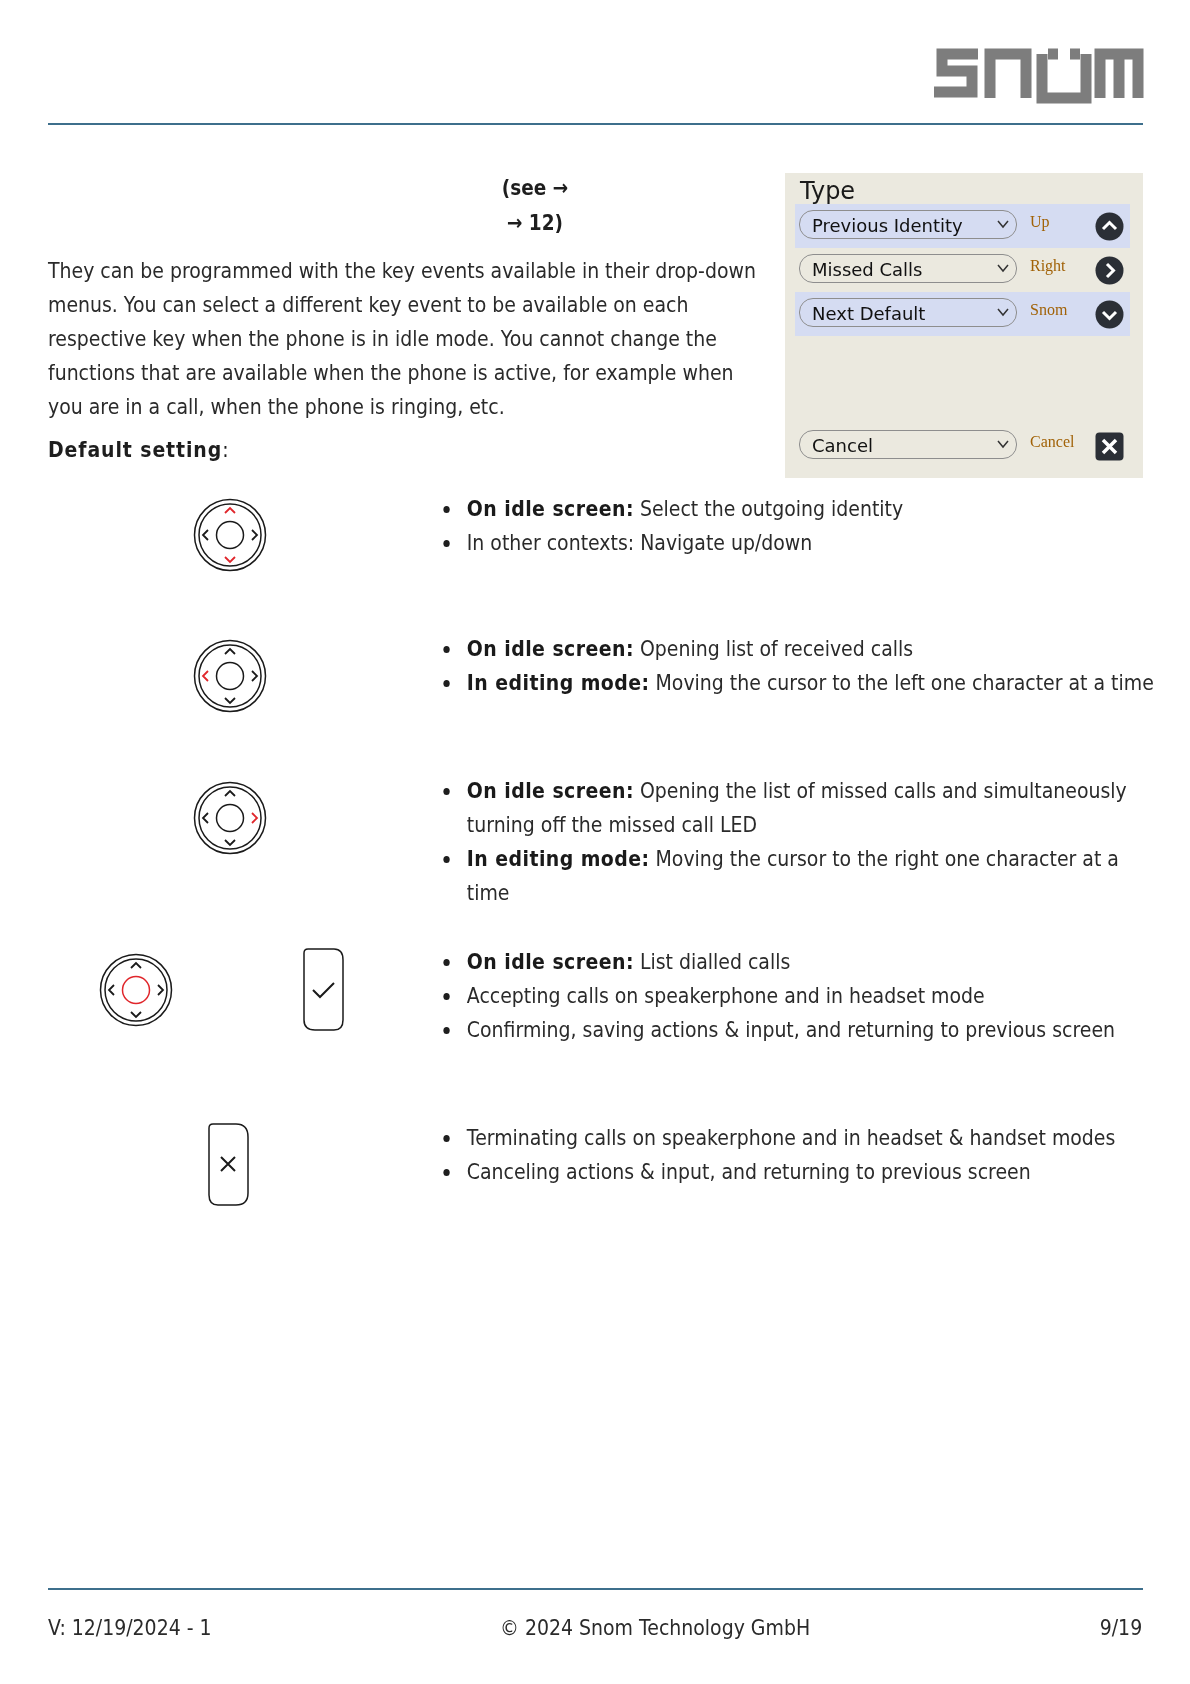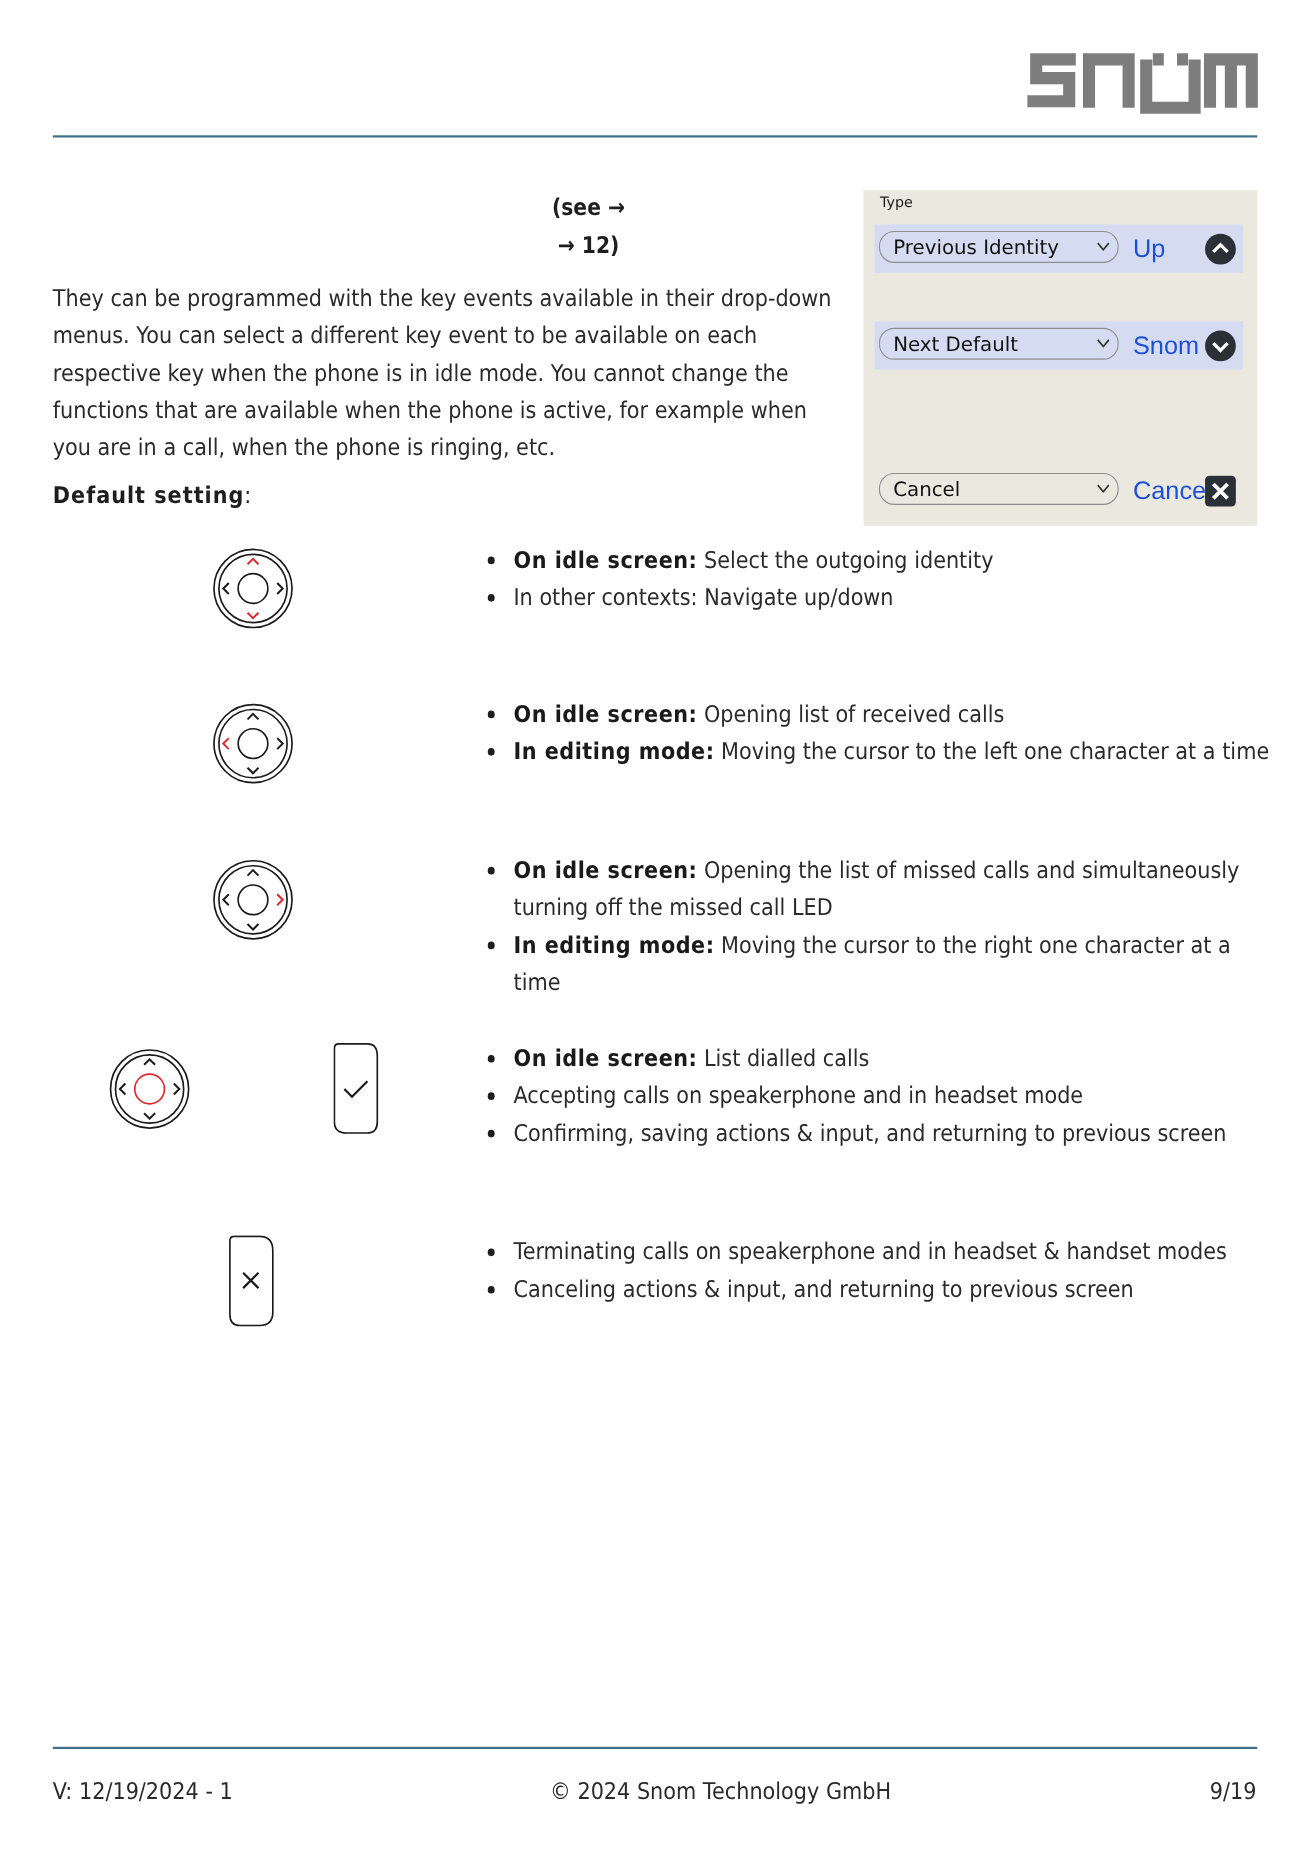--- a/index.html
+++ b/index.html
@@ -9,29 +9,29 @@
   .logo { left:930px; top:40px; width:215px; height:66px; }
   .rule { left:48px; width:1095px; height:2px; background:#3e6f8c; }
   .see { left:470px; width:130px; text-align:center; font-weight:bold; font-size:21px;
          font-family:"DejaVu Sans", sans-serif; transform:scaleX(0.88); transform-origin:center; }
   .para { left:48px; top:254px; width:720px; font-size:21px; line-height:34px;
           font-family:"DejaVu Sans", sans-serif; transform:scaleX(0.9); transform-origin:left top; width:800px; color:#2a2a2a; }
   .default { left:48px; top:438px; font-size:21px; font-family:"DejaVu Sans", sans-serif; transform:scaleX(0.9); transform-origin:left top; }
   .default b { letter-spacing:1px; }
 
   .panel { left:785px; top:173px; width:358px; height:305px; background:#ebe9df; }
-  .panel .ptype { position:absolute; left:15px; top:4px; font-size:13px; font-family:"DejaVu Sans", sans-serif; color:#1a1a1a; }
+  .panel .ptype { position:absolute; left:15px; top:4px; font-size:24px; font-family:"DejaVu Sans", sans-serif; color:#1a1a1a; }
   .prow { position:absolute; left:10px; width:335px; height:44px; }
   .prow.shade { background:#d5dcf2; }
   .sel { position:absolute; left:4px; top:6px; width:218px; height:29px; border:1px solid #8e8e8e; border-radius:14px;
          background:#ebe9df; box-sizing:border-box; }
   .prow.shade .sel { background:#d5dcf2; }
   .sel .val { position:absolute; left:12px; top:4px; font-size:18px; font-family:"DejaVu Sans", sans-serif; color:#111; white-space:nowrap; }
   .sel .chev { position:absolute; right:6px; top:6px; width:14px; height:14px; }
-  .lbl { position:absolute; left:235px; top:9px; font-size:23px; font-family:Liberation Sans, sans-serif; color:#1d4ed8; }
+  .lbl { position:absolute; left:235px; top:9px; font-size:16px; font-family:Liberation Serif, serif; color:#a16207; }
   .kicon { position:absolute; left:300px; top:8px; width:29px; height:29px; }
 
   .bul { left:438px; width:720px; font-size:21px; line-height:34px; font-family:"DejaVu Sans", sans-serif;
          transform:scaleX(0.9); transform-origin:left top; width:800px; color:#2a2a2a; }
   .bul ul { margin:0; padding:0 0 0 20px; list-style:none; }
   .bul li { position:relative; padding-left:12px; }
   .bul li::before { content:""; position:absolute; left:-14px; top:14px; width:7px; height:7px; border-radius:50%; background:#1e1e1e; }
   .bul b { letter-spacing:0.5px; color:#1a1a1a; }
 
   .footer-text { top:1616px; font-size:21px; font-family:"DejaVu Sans", sans-serif; color:#2a2a2a;
@@ -70,20 +70,33 @@
           <path d="M2 4 L7 10 L12 4" fill="none" stroke="#333" stroke-width="1.5"></path>
         </svg>
     </div>
     <span class="lbl">Up</span>
     <svg class="kicon" viewBox="0 0 29 29">
         <circle cx="14.5" cy="14.5" r="14" fill="#2b2f36"></circle>
         <path d="M8 17 L14.5 10.5 L21 17" fill="none" stroke="#fff" stroke-width="3"></path>
       </svg>
   </div>
 
+  <div class="prow" style="top:75px;">
+    <div class="sel">
+      <span class="val">Missed Calls</span>
+      <svg class="chev" viewBox="0 0 14 14">
+          <path d="M2 4 L7 10 L12 4" fill="none" stroke="#333" stroke-width="1.5"></path>
+        </svg>
+    </div>
+    <span class="lbl">Right</span>
+    <svg class="kicon" viewBox="0 0 29 29">
+        <circle cx="14.5" cy="14.5" r="14" fill="#2b2f36"></circle>
+        <path d="M12 8 L18.5 14.5 L12 21" fill="none" stroke="#fff" stroke-width="3"></path>
+      </svg>
+  </div>
 
   <div class="prow shade" style="top:119px;">
     <div class="sel">
       <span class="val">Next Default</span>
       <svg class="chev" viewBox="0 0 14 14">
           <path d="M2 4 L7 10 L12 4" fill="none" stroke="#333" stroke-width="1.5"></path>
         </svg>
     </div>
     <span class="lbl">Snom</span>
     <svg class="kicon" viewBox="0 0 29 29">

